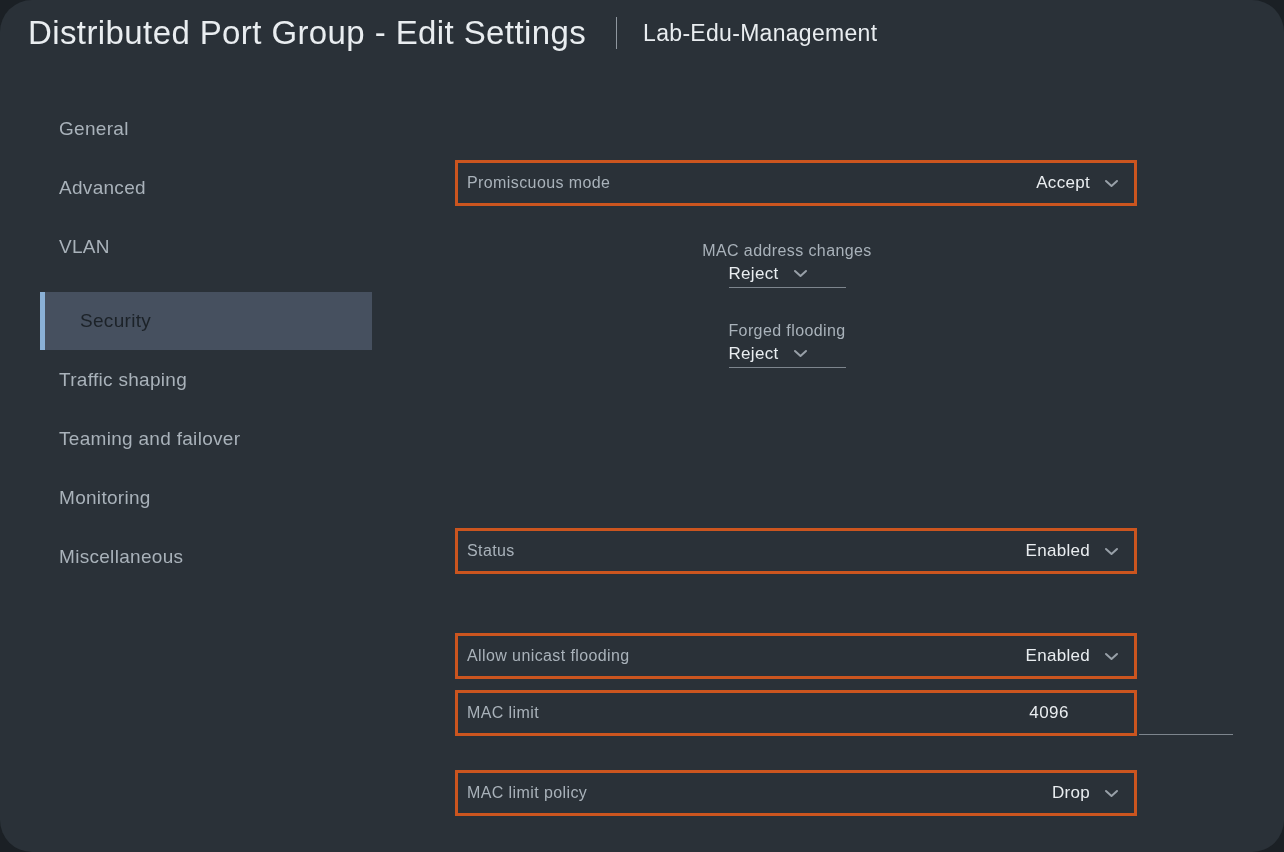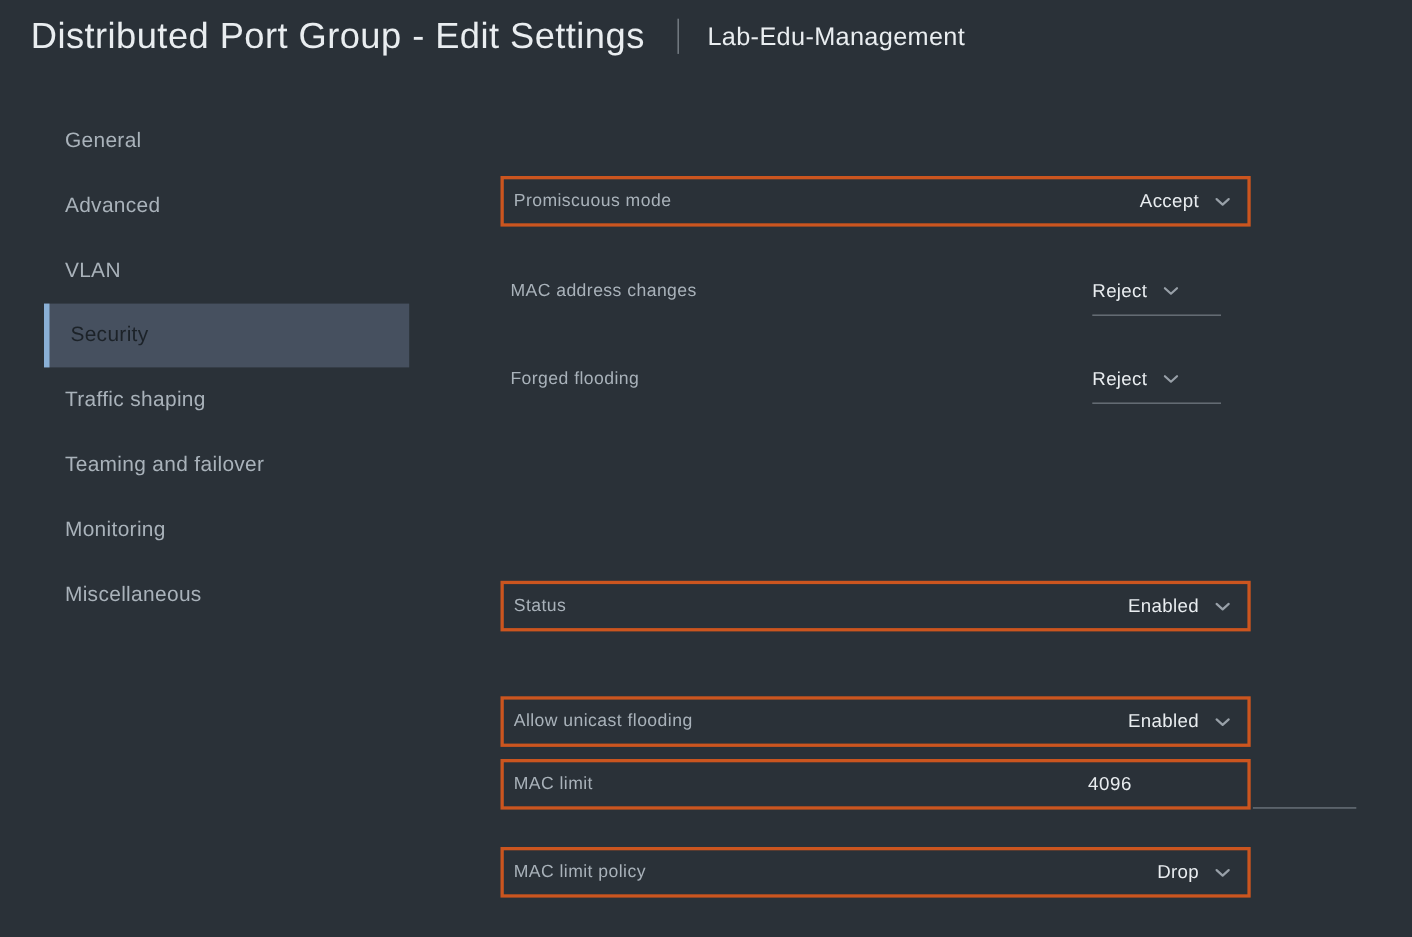--- a/index.html
+++ b/index.html
@@ -15,58 +15,59 @@
     --title:#e9edf0;
   }
   *{margin:0;padding:0;box-sizing:border-box;}
   html,body{background:#1b2025;}
   body{font-family:"Liberation Sans", sans-serif;}
   .screen{
     position:relative;
     width:1284px;height:852px;
     background:var(--bg);
     overflow:hidden;
+    border-radius:32px;
   }
 
   
   .titlebar{position:absolute;left:28px;top:14px;display:flex;align-items:center;}
   .title{font-size:33px;font-weight:300;color:var(--title);letter-spacing:.4px;}
   .title-divider{width:1px;height:32px;background:#8f979f;margin:0 26px 0 30px;}
   .subtitle{font-size:23px;font-weight:300;color:var(--title);letter-spacing:.3px;}
 
   
   .sidebar{position:absolute;left:40px;top:99px;width:332px;}
   .side-item{
     position:relative;height:59px;display:flex;align-items:center;
     padding-left:19px;font-size:19px;color:var(--label);
     letter-spacing:.3px;cursor:pointer;
   }
   .side-item.selected{background:var(--sel-bg);color:var(--sel-text);height:58px;}
   .side-item.selected::before{
     content:"";position:absolute;left:0;top:0;bottom:0;width:5px;background:var(--sel-bar);
   }
-  .side-item.selected{padding-left:24px;}
+  .side-item.selected{padding-left:40px;margin-top:16px;}
 
   
   .row{
     position:absolute;left:455px;width:682px;height:46px;
     display:flex;align-items:center;justify-content:space-between;
   }
   .row.highlight{border:3px solid var(--orange);padding:0 15px 0 9px;}
-  .row.plain{padding:0 27px 0 9px;}
+  .row.plain{padding:0 27px 0 9px;flex-direction:column;}
   .row-label{font-size:16px;font-weight:400;color:var(--label);letter-spacing:.4px;}
   .select{
     display:flex;align-items:center;gap:14px;height:44px;cursor:pointer;
   }
   .select .val{font-size:17px;color:var(--value);letter-spacing:.3px;}
   .select.underlined{border-bottom:1px solid var(--underline);min-width:117px;justify-content:flex-start;}
   .chev{width:15px;height:9px;display:block;}
   .chev polyline{fill:none;stroke:var(--muted);stroke-width:2;stroke-linecap:round;stroke-linejoin:round;}
   .num-input{
-    font-size:17px;color:var(--value);letter-spacing:.5px;margin-right:90px;cursor:text;
+    font-size:17px;color:var(--value);letter-spacing:.5px;margin-right:50px;cursor:text;
   }
   .input-underline-ext{
     position:absolute;left:1139px;top:734px;width:94px;height:1px;background:var(--underline);
   }
 
   .section-header{
     position:absolute;left:464px;top:446px;
     font-size:25px;font-weight:300;color:var(--title);letter-spacing:.4px;
   }
 </style>

